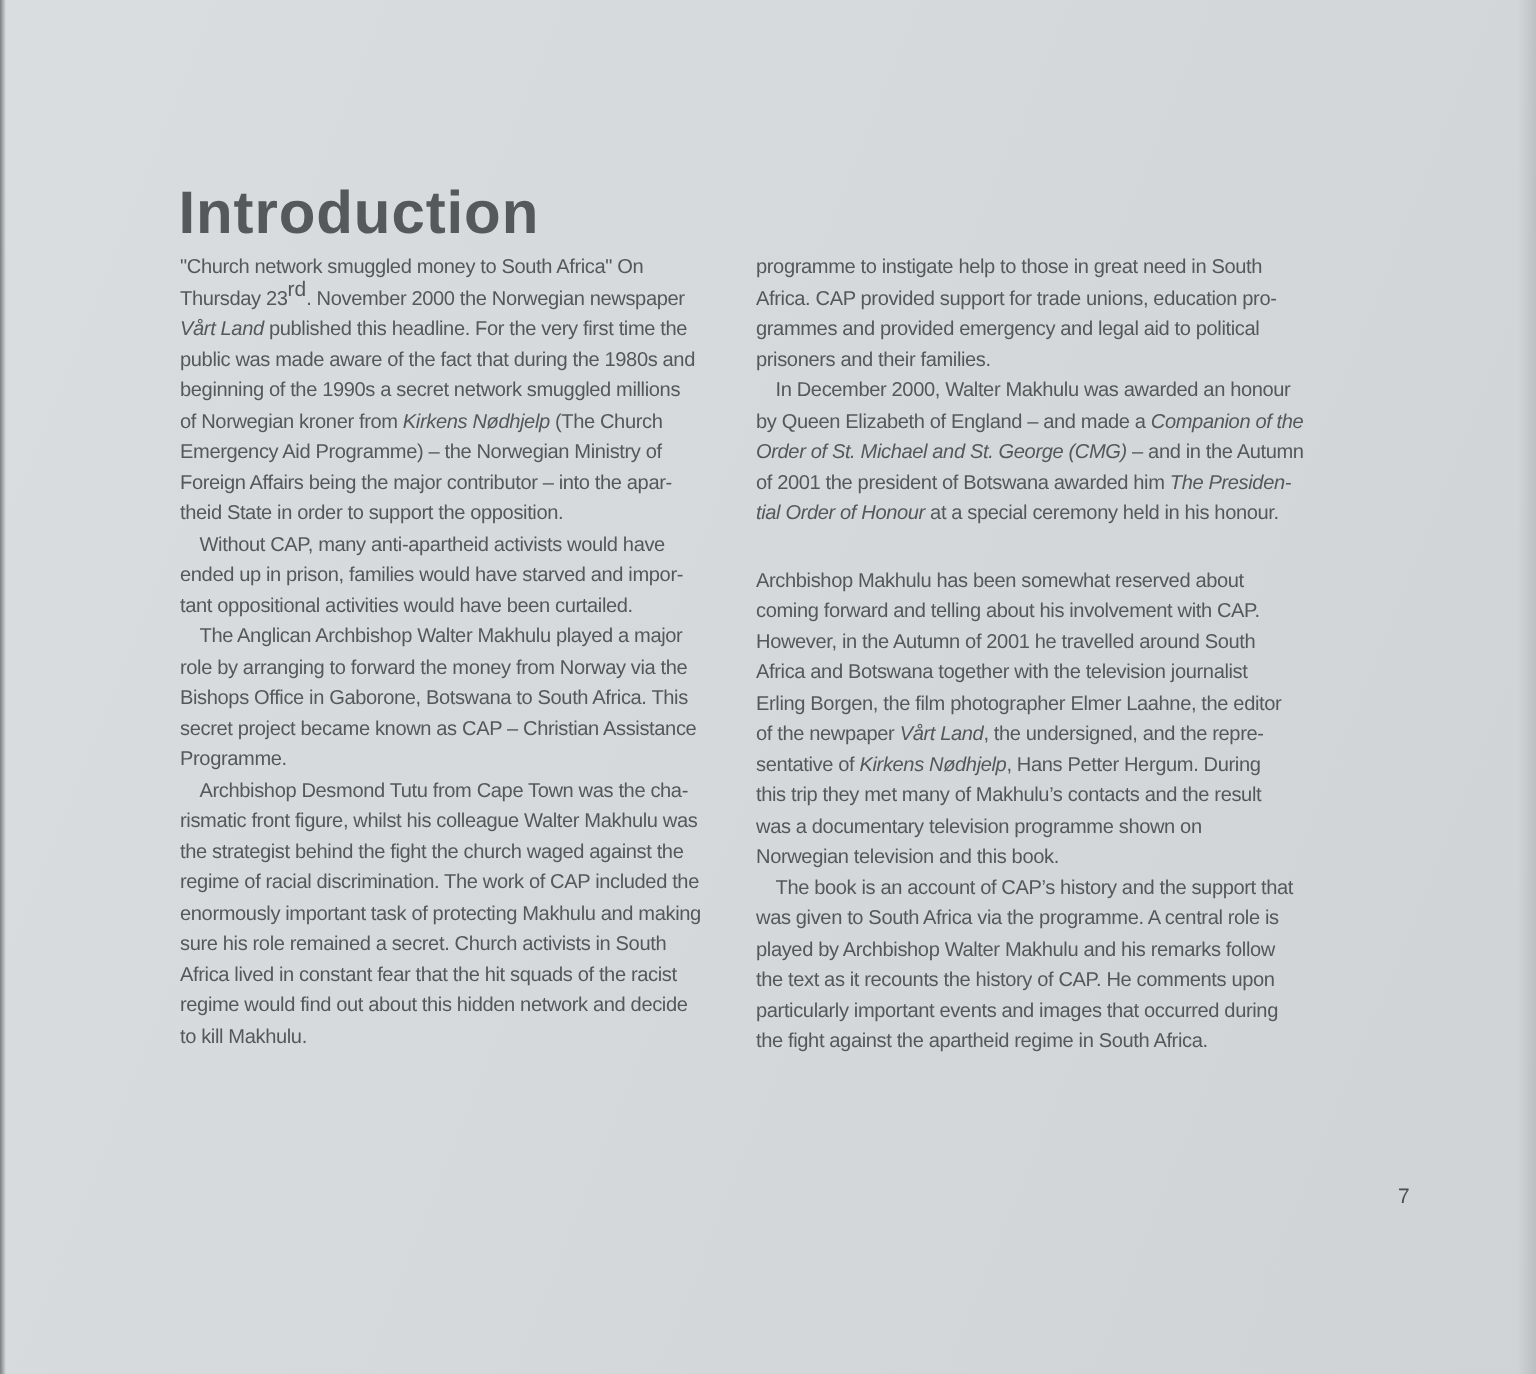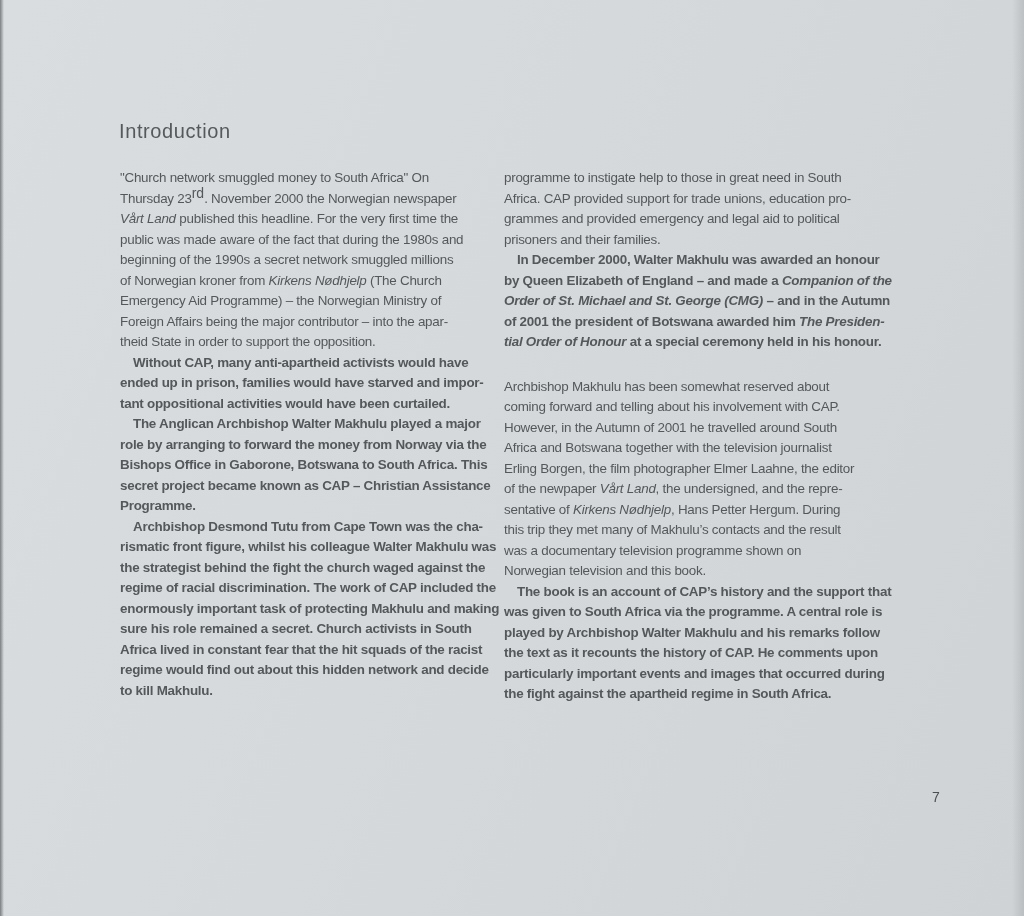--- a/index.html
+++ b/index.html
@@ -17,31 +17,31 @@
     background: linear-gradient(to right, rgba(48,51,53,0.55), rgba(48,51,53,0));
     pointer-events: none;
   }
   .edge-right {
     position: absolute; right: 0; top: 0; width: 12px; height: 100%;
     background: linear-gradient(to left, rgba(110,116,118,0.22), rgba(110,116,118,0));
     pointer-events: none;
   }
   h1.title {
     position: absolute; left: 119px; top: 120px; margin: 0;
-    font-size: 20px; font-weight: 400; letter-spacing: 0.6px; color: #55595c;
+    font-size: 40px; font-weight: 700; letter-spacing: 0.6px; color: #55595c;
   }
   .col {
     position: absolute; top: 168px;
     font-size: 13.4px; line-height: 20.5px; letter-spacing: -0.25px;
     white-space: pre;
   }
   .col-left  { left: 120px; width: 402px; }
   .col-right { left: 504px; width: 396px; }
   .para { margin: 0; }
-  .para.indent { text-indent: 13px; font-weight: bold; }
+  .para.indent { text-indent: 13px; }
   .para.gap { margin-top: 24px; }
   .para .it { font-style: italic; }
   .para sup { font-size: 14px; vertical-align: super; line-height: 0; letter-spacing: 0; }
   .page-number {
     position: absolute; left: 932px; top: 789px;
     font-size: 14px; color: #4b4f52;
   }
 </style>
 </head>
 <body>

